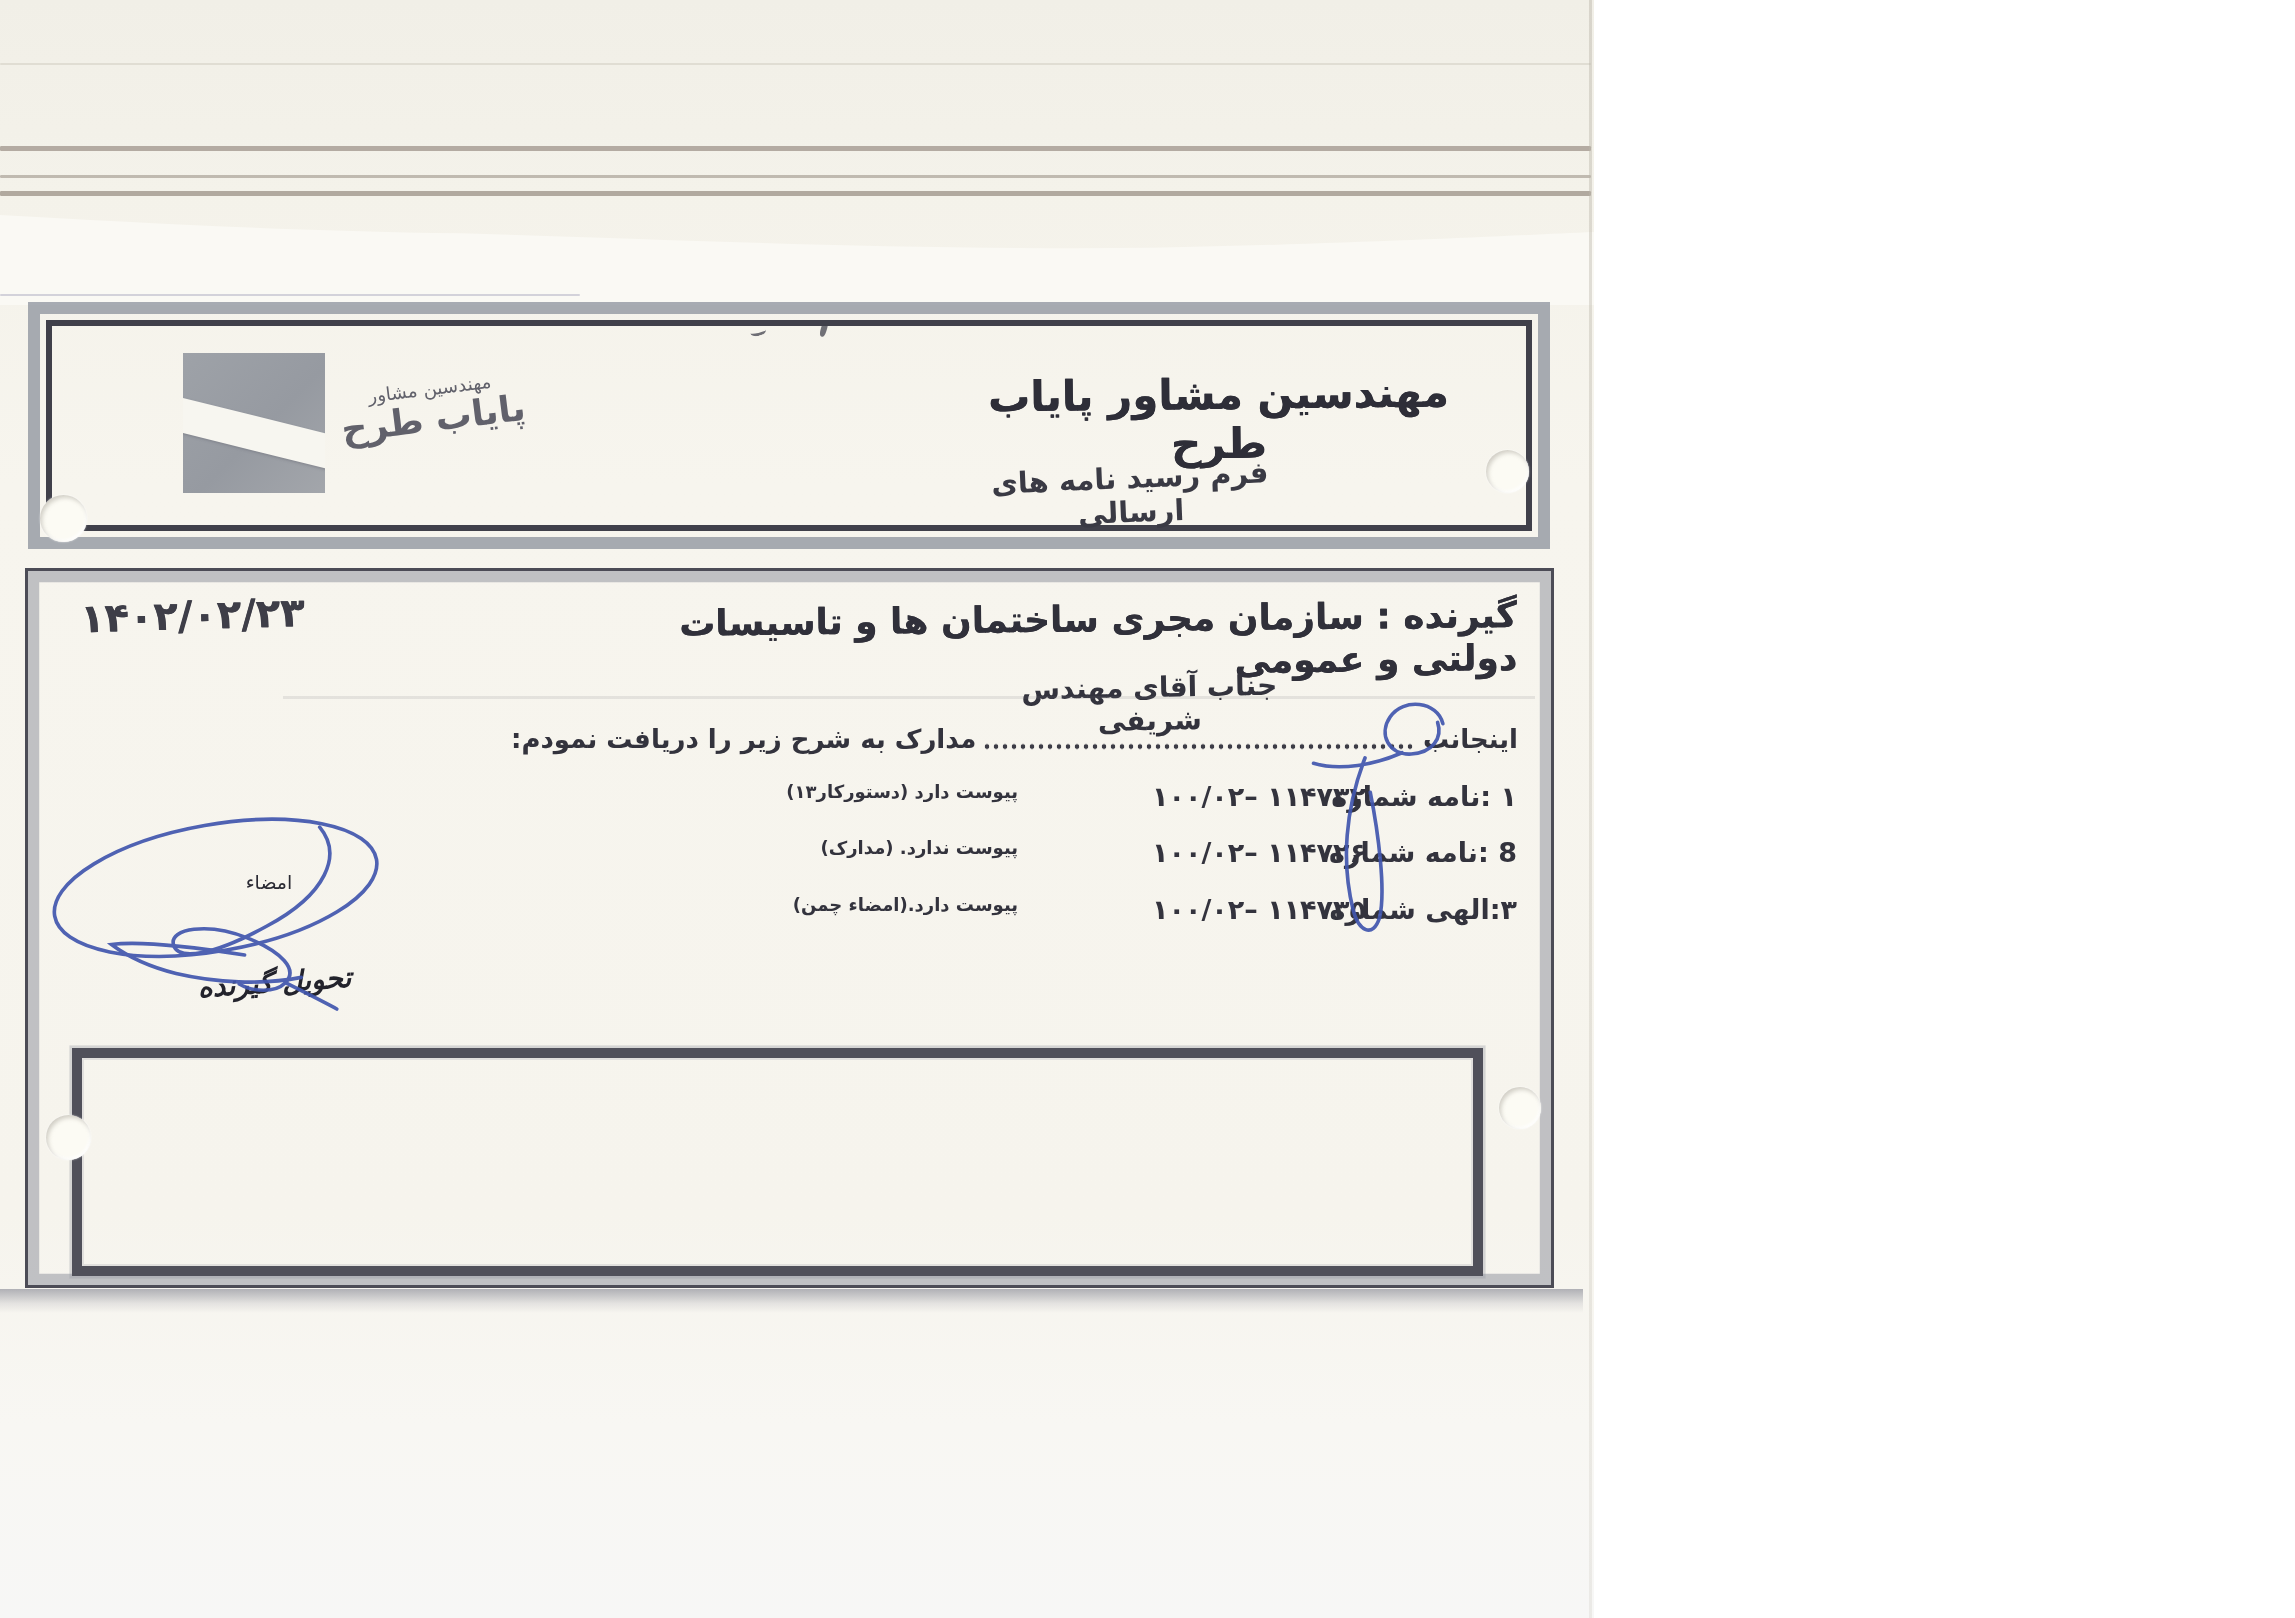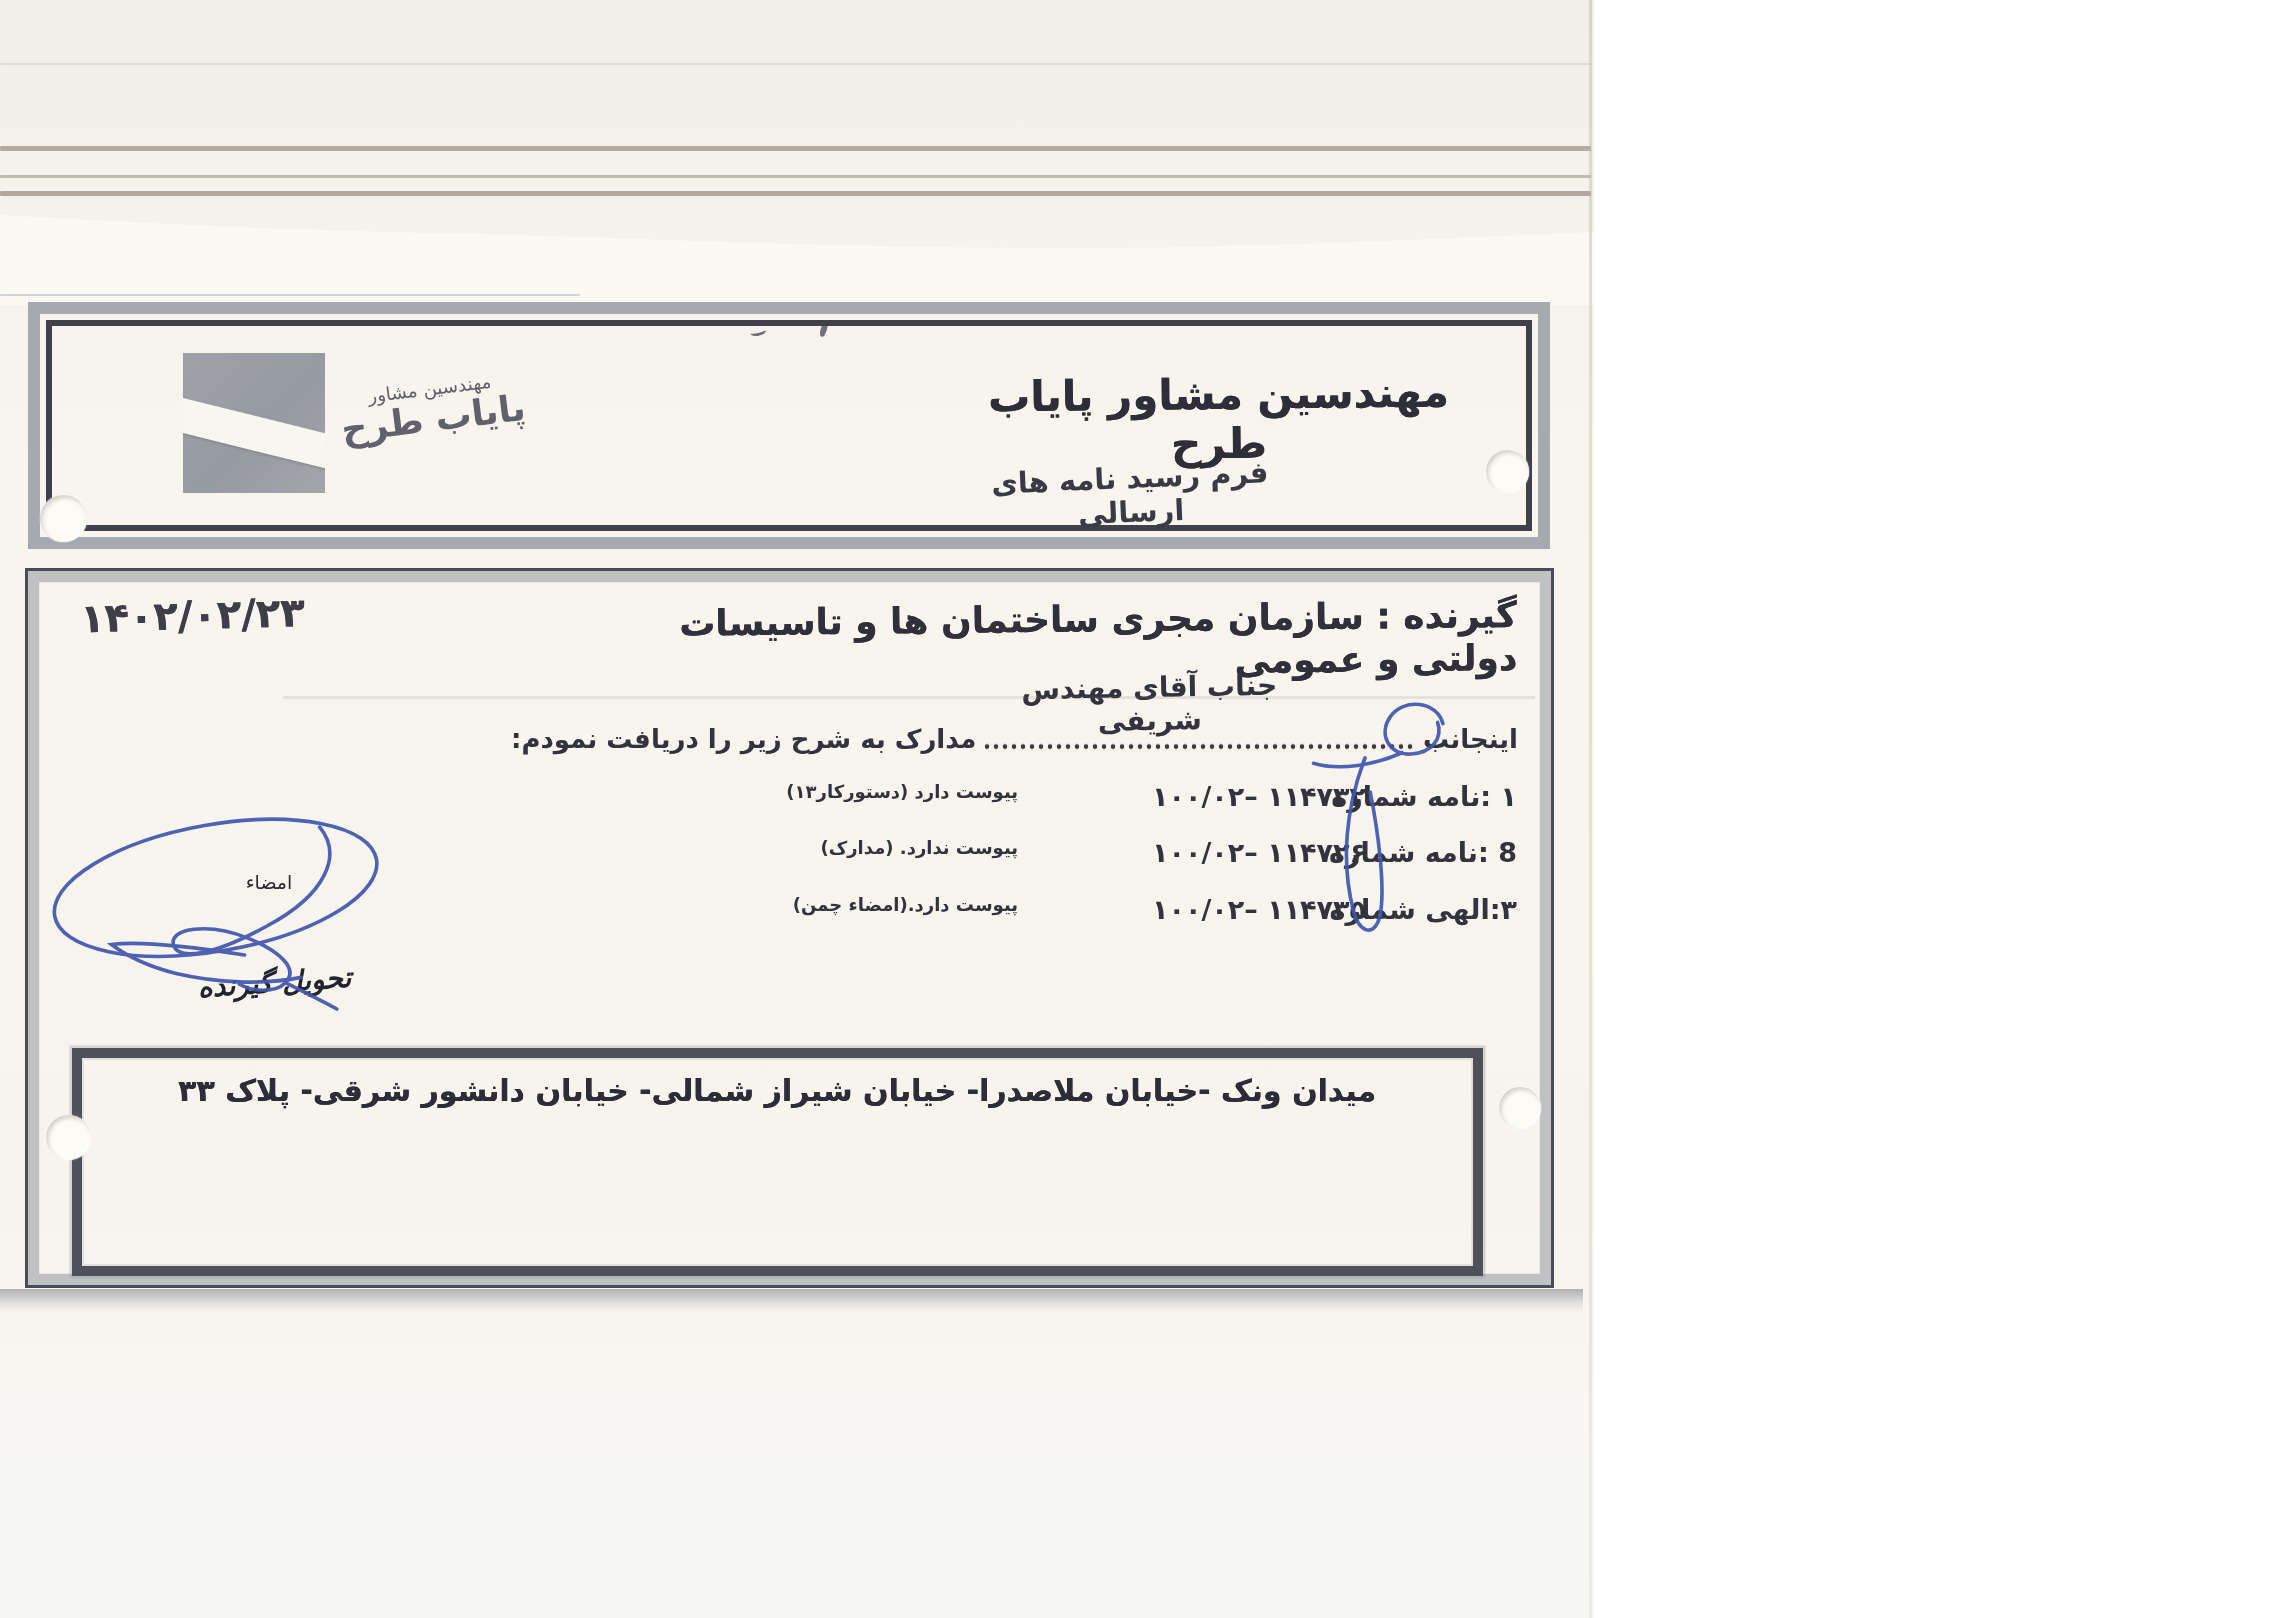--- a/index.html
+++ b/index.html
@@ -271,21 +271,20 @@
 
   <svg class="sig-top" viewBox="0 0 300 400">
     <g fill="none" stroke="#4156ae" stroke-width="5.5" stroke-linecap="round" opacity="0.92">
       <path d="M 268 48 C 260 14 208 8 188 38 C 170 64 186 96 220 94 C 252 92 268 70 260 46"></path>
       <path d="M 206 92 C 166 110 112 120 72 108"></path>
       <path d="M 150 100 C 120 178 114 258 132 330 C 140 362 162 374 172 342 C 182 302 170 212 158 152"></path>
     </g>
   </svg>
 
   <div class="address-frame"></div>
-  <div class="address-line address-1">میدان ونک -خیابان ملاصدرا- خیابان شیراز شمالی- خیابان دانشور شرقی- پلاک ۳۳</div>
 
   <div class="hole hole-1"></div>
   <div class="hole hole-2"></div>
   <div class="hole hole-3"></div>
   <div class="hole hole-4"></div>
 
   <div class="scan-right-edge"></div>
 </div>
 
 

